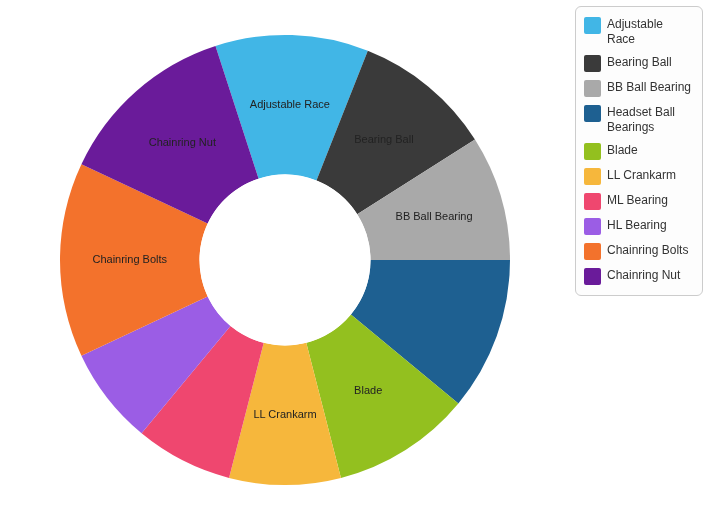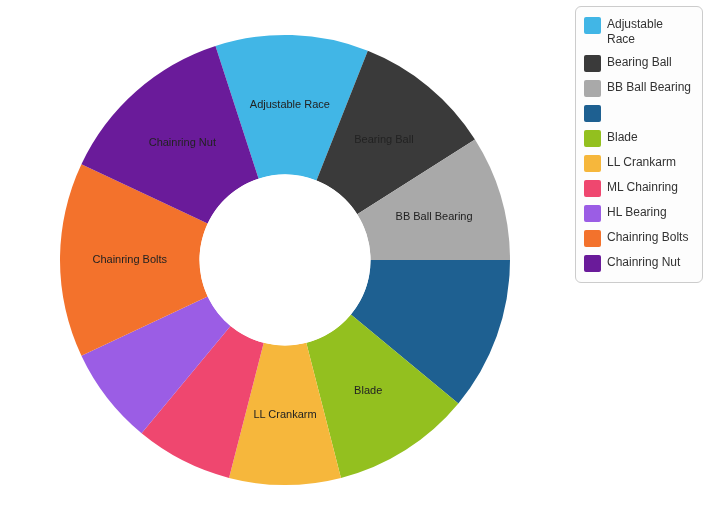--- a/index.html
+++ b/index.html
@@ -91,32 +91,33 @@
     <div class="legend-item">
       <span class="legend-swatch" style="background: rgb(58, 58, 58);"></span>
       <span class="legend-label">Bearing Ball</span>
     </div>
     <div class="legend-item">
       <span class="legend-swatch" style="background: rgb(169, 169, 169);"></span>
       <span class="legend-label">BB Ball Bearing</span>
     </div>
     <div class="legend-item">
       <span class="legend-swatch" style="background: rgb(30, 96, 145);"></span>
+      <span class="legend-label">Headset Ball Bearings</span>
     </div>
     <div class="legend-item">
       <span class="legend-swatch" style="background: rgb(147, 192, 31);"></span>
       <span class="legend-label">Blade</span>
     </div>
     <div class="legend-item">
       <span class="legend-swatch" style="background: rgb(246, 183, 60);"></span>
       <span class="legend-label">LL Crankarm</span>
     </div>
     <div class="legend-item">
       <span class="legend-swatch" style="background: rgb(239, 71, 111);"></span>
-      <span class="legend-label">ML Chainring</span>
+      <span class="legend-label">ML Bearing</span>
     </div>
     <div class="legend-item">
       <span class="legend-swatch" style="background: rgb(155, 93, 229);"></span>
       <span class="legend-label">HL Bearing</span>
     </div>
     <div class="legend-item">
       <span class="legend-swatch" style="background: rgb(243, 114, 44);"></span>
       <span class="legend-label">Chainring Bolts</span>
     </div>
     <div class="legend-item">

